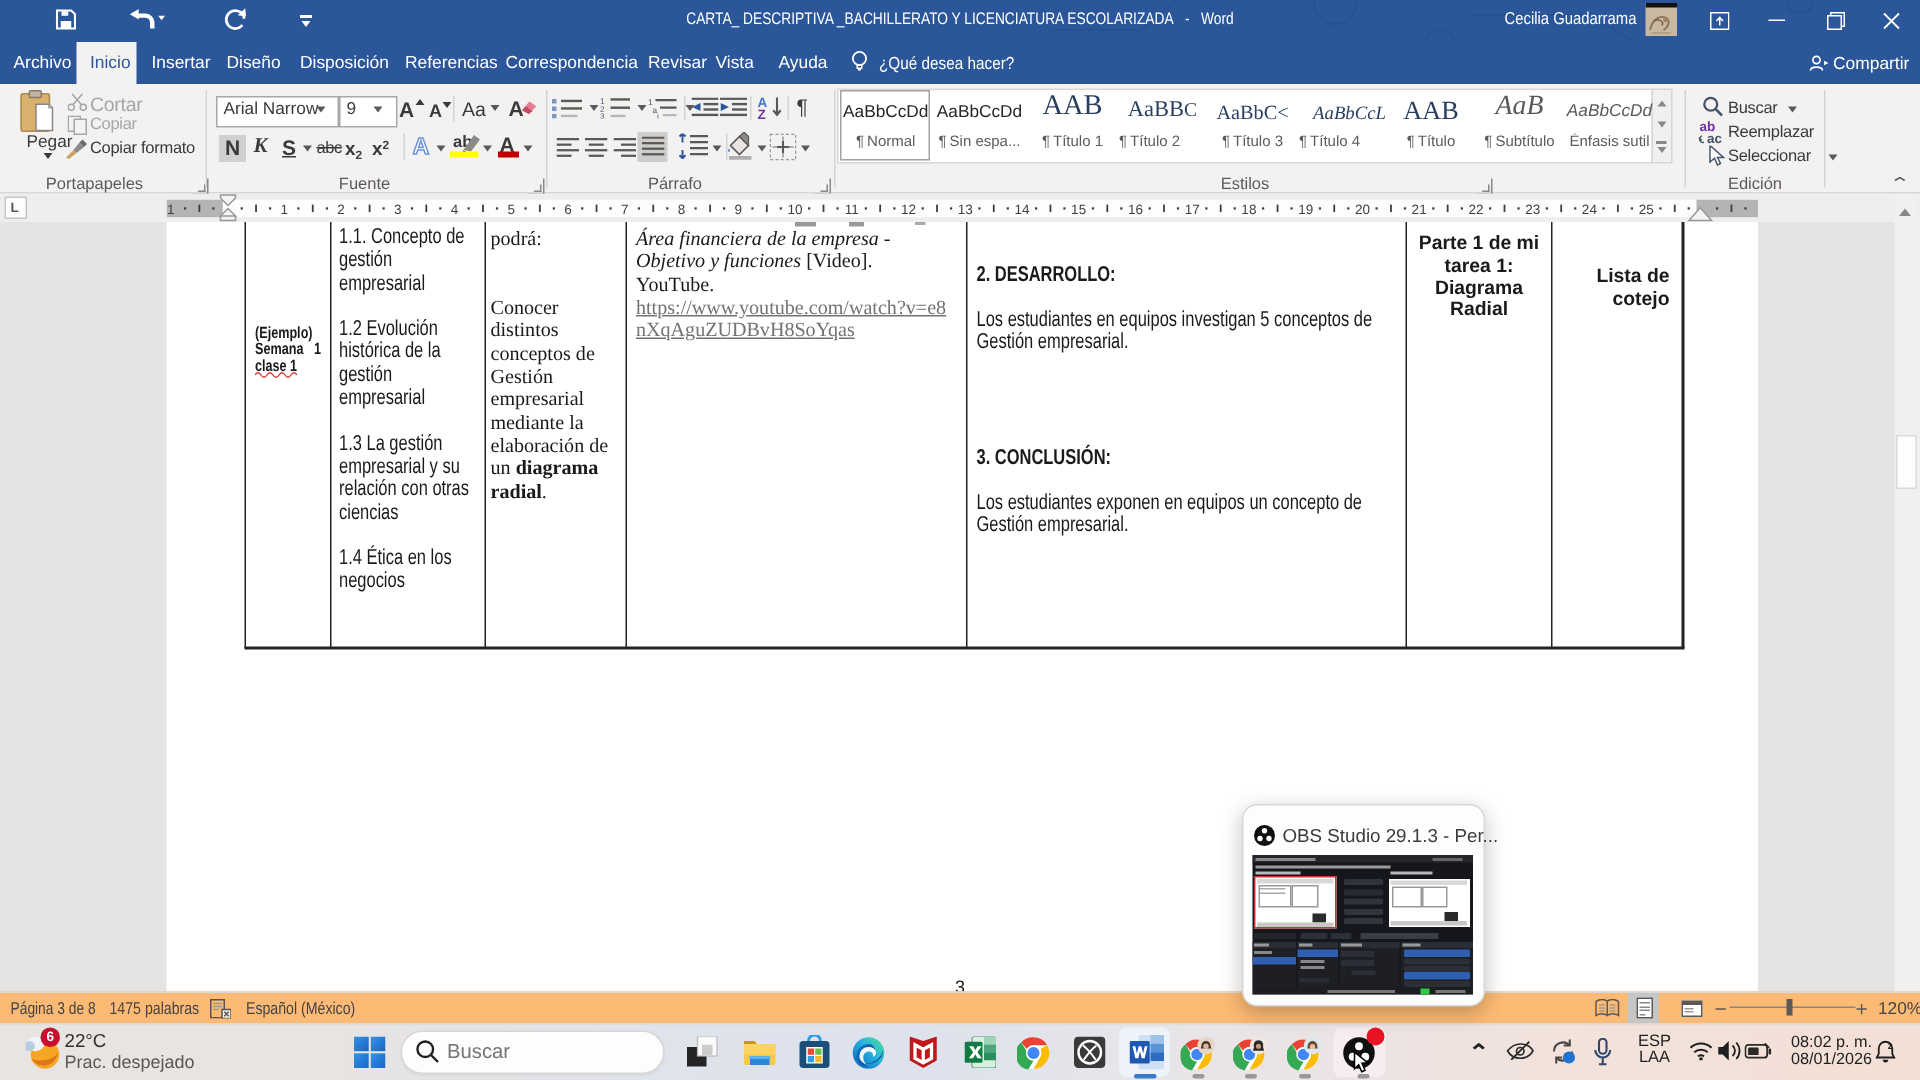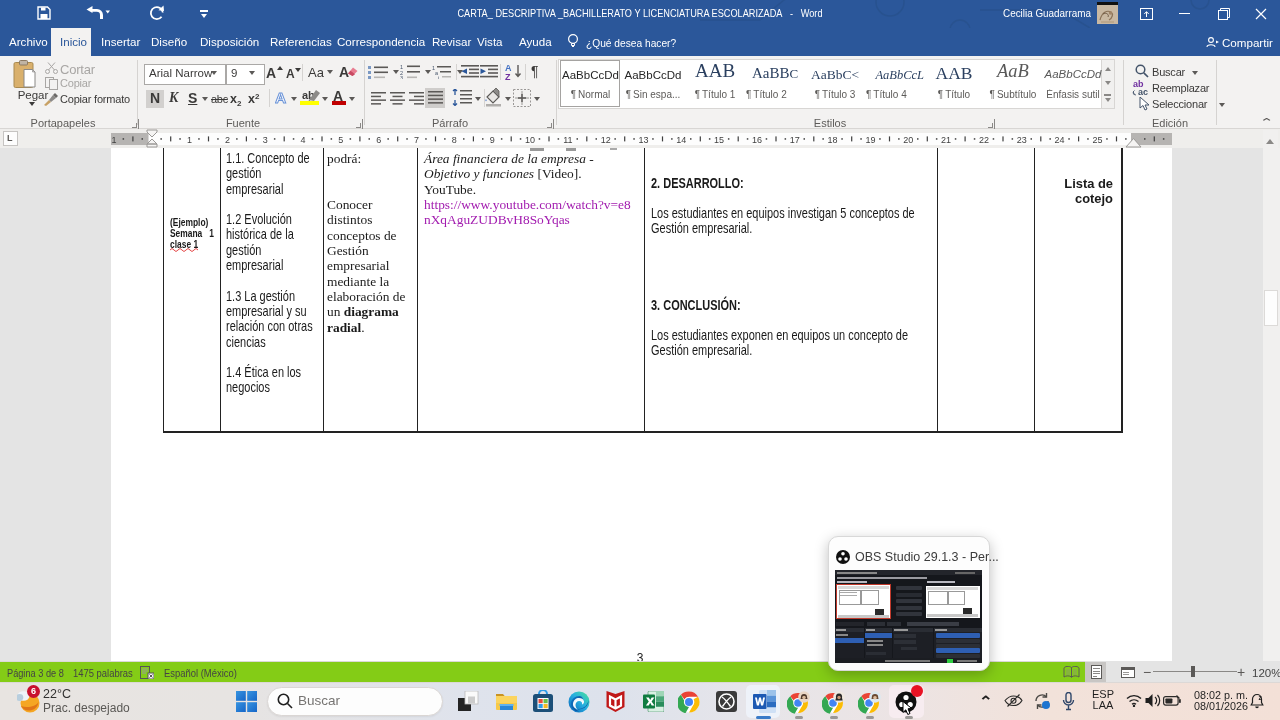--- a/index.html
+++ b/index.html
@@ -495,36 +495,37 @@
       </svg>
 
 <div class="a" style="white-space:nowrap;left:226px;top:3px;width:132px;font-size:14.4px;color:#1a1a1a;line-height:15.3px;transform:scaleX(0.763);transform-origin:left top;">1.1. Concepto de<br>gestión<br>empresarial<br><br>1.2 Evolución<br>histórica de la<br>gestión<br>empresarial<br><br>1.3 La gestión<br>empresarial y su<br>relación con otras<br>ciencias<br><br>1.4 Ética en los<br>negocios</div>
 
 <div class="a" style="white-space:nowrap;left:327px;top:3px;width:90px;font-size:13.4px;color:#1a1a1a;line-height:15.33px;font-family:'Liberation Serif',serif;">podrá:<br><br><br>Conocer<br>distintos<br>conceptos de<br>Gestión<br>empresarial<br>mediante la<br>elaboración de<br>un <b>diagrama</b><br><b>radial</b>.</div>
 
 <div class="a" style="left:530px;top:0px;width:14px;height:2.5px;background:#999;"></div>
 <div class="a" style="left:566px;top:0px;width:10px;height:2.5px;background:#999;"></div>
 <div class="a" style="left:610px;top:0px;width:7px;height:2px;background:#aaa;"></div>
 
-<div class="a" style="white-space:nowrap;left:424px;top:3px;width:216px;font-size:13.4px;color:#1a1a1a;line-height:15.35px;font-family:'Liberation Serif',serif;"><i>Área financiera de la empresa -<br>Objetivo y funciones</i> [Video].<br>YouTube.<br><span style="color:#a21caf;">https://www.youtube.com/watch?v=e8<br>nXqAguZUDBvH8SoYqas</span></div>
+<div class="a" style="white-space:nowrap;left:424px;top:3px;width:216px;font-size:13.4px;color:#1a1a1a;line-height:15.35px;font-family:'Liberation Serif',serif;"><i>Área financiera de la empresa -<br>Objetivo y funciones</i> [Video].<br>YouTube.<br><span style="color:#737373;text-decoration:underline;">https://www.youtube.com/watch?v=e8<br>nXqAguZUDBvH8SoYqas</span></div>
 
 <div class="a" style="left:651px;top:27px;font-size:14.4px;font-weight:bold;color:#1a1a1a;transform:scaleX(0.763);transform-origin:left top;white-space:nowrap;">2. DESARROLLO:</div>
 <div class="a" style="white-space:nowrap;left:651px;top:58px;width:360px;font-size:14.4px;color:#1a1a1a;line-height:15.35px;transform:scaleX(0.763);transform-origin:left top;">Los estudiantes en equipos investigan 5 conceptos de<br>Gestión empresarial.</div>
 <div class="a" style="left:651px;top:149px;font-size:14.4px;font-weight:bold;color:#1a1a1a;transform:scaleX(0.763);transform-origin:left top;white-space:nowrap;">3. CONCLUSIÓN:</div>
 <div class="a" style="white-space:nowrap;left:651px;top:180px;width:360px;font-size:14.4px;color:#1a1a1a;line-height:15.35px;transform:scaleX(0.763);transform-origin:left top;">Los estudiantes exponen en equipos un concepto de<br>Gestión empresarial.</div>
 
+<div class="a" style="left:938px;top:7px;width:96px;text-align:center;font-size:12.9px;font-weight:bold;white-space:nowrap;color:#1a1a1a;line-height:14.8px;">Parte 1 de mi<br>tarea 1:<br>Diagrama<br>Radial</div>
 <div class="a" style="left:1036px;top:29px;width:77px;text-align:right;font-size:12.9px;font-weight:bold;white-space:nowrap;color:#1a1a1a;line-height:14.8px;">Lista de<br>cotejo</div>
 
 <div class="a" style="left:630px;top:503px;width:20px;text-align:center;font-size:12px;color:#1a1a1a;">3</div>
 
 <div class="a" style="left:1263px;top:0;width:17px;height:513px;background:#f1f0ef;"></div>
 <div class="a" style="left:1264px;top:142px;width:14px;height:36px;background:#fdfdfd;border:1px solid #dcdad8;box-sizing:border-box;"></div>
 </div>
 
-<div id="statusbar" class="a" style="left:0;top:661px;width:1085px;height:21px;background:#84cc16;border-top:1px solid #dbd9d7;box-sizing:border-box;color:#444;">
+<div id="statusbar" class="a" style="left:0;top:661px;width:1280px;height:21px;background:#fdba74;border-top:1px solid #dbd9d7;box-sizing:border-box;color:#444;">
 <div class="a" style="left:7px;top:4.5px;font-size:11.5px;white-space:nowrap;transform:scaleX(0.8);transform-origin:left top;">Página 3 de 8</div>
 <div class="a" style="left:73px;top:4.5px;font-size:11.5px;white-space:nowrap;transform:scaleX(0.82);transform-origin:left top;">1475 palabras</div>
 <svg class="a" style="left:140px;top:4px" width="14" height="13" viewBox="0 0 14 13">
         <rect x="0.5" y="0.5" width="9" height="12" fill="none" stroke="#555"></rect>
         <path d="M2 3 h6 M2 5 h6 M2 7 h4" stroke="#999"></path>
         <rect x="8" y="7" width="6" height="6" fill="#f3f2f1" stroke="#555"></rect>
         <path d="M9.5 8.5 l3 3 m0 -3 l-3 3" stroke="#555"></path>
       </svg>
 <div class="a" style="left:164px;top:4.5px;font-size:11.5px;white-space:nowrap;transform:scaleX(0.82);transform-origin:left top;">Español (México)</div>
 <svg class="a" style="left:1063px;top:4px" width="17" height="13" viewBox="0 0 17 13">

